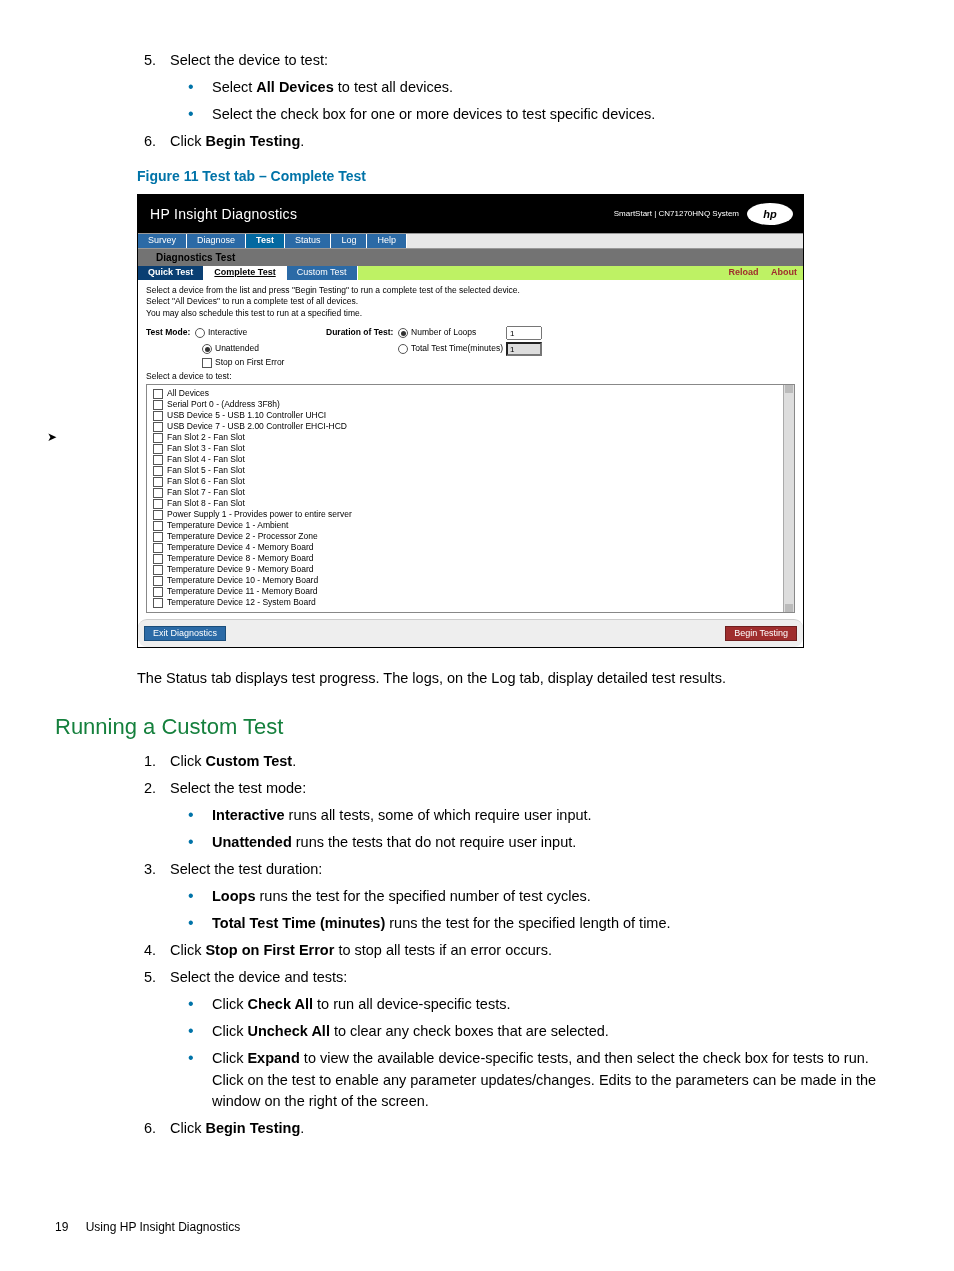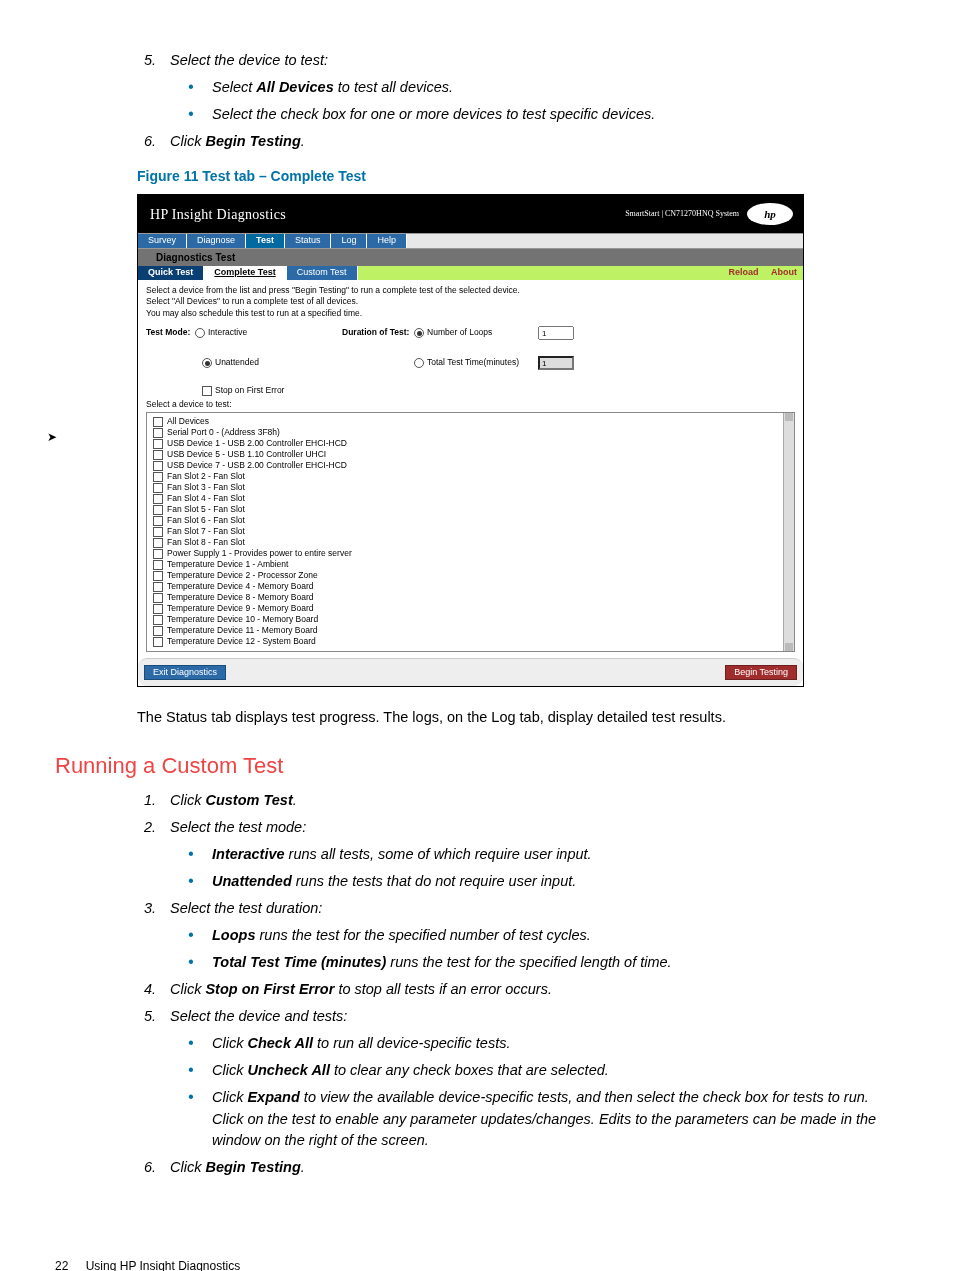--- a/index.html
+++ b/index.html
@@ -13,21 +13,20 @@
     box-sizing: border-box;
   }
   ol.steps {
     list-style: decimal;
     padding-left: 105px;
     margin: 0 0 6px 0;
   }
   ol.steps > li {
     padding-left: 10px;
     margin: 0 0 6px 0;
-    font-style: italic;
   }
   ol.steps > li::marker {
     font-size: 14.5px;
   }
   ul.bullets {
     list-style: none;
     padding-left: 42px;
     margin: 6px 0 6px 0;
   }
   ul.bullets > li {
@@ -43,21 +42,21 @@
     font-size: 16px;
     line-height: 1.2;
   }
   .figure-caption {
     color: #0073a8;
     font-weight: bold;
     font-size: 14px;
     margin: 14px 0 8px 82px;
   }
   h2.section {
-    color: #ef4444;
+    color: #15803d;
     font-weight: normal;
     font-size: 22px;
     margin: 22px 0 8px 0;
   }
   p.after-fig {
     margin: 20px 0 6px 82px;
     font-size: 14.5px;
   }
   .footer {
     margin-top: 80px;
@@ -74,21 +73,20 @@
     line-height: 1.1;
     color: #000;
   }
   .shot .top {
     background: #000;
     color: #fff;
     display: flex;
     align-items: center;
     justify-content: space-between;
     padding: 8px 10px 8px 12px;
-    font-family: Liberation Serif, serif;
   }
   .shot .top .title { font-size: 14px; font-weight: normal; letter-spacing: .3px; }
   .shot .top .right { display:flex; align-items:center; gap:8px; font-size:8px; }
   .hp-logo {
     width: 46px; height: 22px; border-radius: 50%;
     background: #fff; color:#000;
     display:flex; align-items:center; justify-content:center;
     font-style: italic; font-weight:bold; font-size: 11px;
   }
   .tabs {
@@ -108,21 +106,21 @@
   .subtabs .st {
     padding:2px 10px; border-right:1px solid #fff; color:#fff; background:#2b6aa6;
   }
   .subtabs .st.active { background:#fff; color:#000; text-decoration: underline; font-weight:bold; }
   .subtabs .st.first { background:#0a3f73; font-weight:bold; }
   .subtabs .st.c { background:#2b6aa6; }
   .bar2 .links { padding-right:6px; color:#9f2d2d; font-weight:bold; font-size:9px; }
   .bar2 .links span + span { margin-left:10px; }
   .pbody { padding:4px 8px 6px 8px; background:#fff; }
   .pbody p { margin:2px 0; font-size:8.5px; }
-  .modes { margin-top:8px; font-size:8.5px; display:grid; grid-template-columns: 180px 180px 60px; row-gap:2px; align-items:center;gap:16px;}
+  .modes { margin-top:8px; font-size:8.5px; display:grid; grid-template-columns: 180px 180px 60px; row-gap:2px; align-items:center;}
   .modes .lbl { font-weight:bold; }
   .modes input[type=text]{ width:28px; height:10px; font-size:8px; padding:0 2px; }
   .radio, .chk { display:inline-block; width:8px; height:8px; border:1px solid #555; border-radius:50%; margin-right:3px; vertical-align:middle; position:relative;}
   .radio.on::after{content:"";position:absolute;left:1.5px;top:1.5px;width:5px;height:5px;background:#333;border-radius:50%;}
   .chk{border-radius:0;}
   .sel { margin:4px 0 2px 0; font-size:8.5px;}
   .devbox { border:1px solid #888; padding:3px 3px 3px 6px; position:relative; font-size:8.5px; }
   .devbox .row { margin:1px 0; white-space:nowrap;}
   .devbox .row .chk{ margin-right:4px; }
   .devbox .scroll { position:absolute; right:0; top:0; bottom:0; width:10px; background:#ddd; border-left:1px solid #aaa;}
@@ -201,21 +199,20 @@
       <div><input type="text" style="background: rgb(221, 221, 221);" value="1"></div>
 
       <div style="padding-left:56px;grid-column:1/4;"><span class="chk"></span><span>Stop on First Error</span></div>
     </div>
 
     <div class="sel">Select a device to test:</div>
     <div class="devbox">
       <div id="devrows">
             <div class="row"><span class="chk"></span>All Devices</div>
             <div class="row"><span class="chk"></span>Serial Port 0 - (Address 3F8h)</div>
-            <div class="row"><span class="chk"></span>USB Device 1 - USB 2.00 Controller EHCI-HCD</div>
             <div class="row"><span class="chk"></span>USB Device 5 - USB 1.10 Controller UHCI</div>
             <div class="row"><span class="chk"></span>USB Device 7 - USB 2.00 Controller EHCI-HCD</div>
             <div class="row"><span class="chk"></span>Fan Slot 2 - Fan Slot</div>
             <div class="row"><span class="chk"></span>Fan Slot 3 - Fan Slot</div>
             <div class="row"><span class="chk"></span>Fan Slot 4 - Fan Slot</div>
             <div class="row"><span class="chk"></span>Fan Slot 5 - Fan Slot</div>
             <div class="row"><span class="chk"></span>Fan Slot 6 - Fan Slot</div>
             <div class="row"><span class="chk"></span>Fan Slot 7 - Fan Slot</div>
             <div class="row"><span class="chk"></span>Fan Slot 8 - Fan Slot</div>
             <div class="row"><span class="chk"></span>Power Supply 1 - Provides power to entire server</div>
@@ -270,15 +267,15 @@
       <li><span>Click </span><b>Uncheck All</b><span> to clear any check boxes that are selected.</span></li>
       <li><span>Click </span><b>Expand</b><span> to view the available device-specific tests, and then select the check box for tests to run. Click on the test to enable any parameter updates/changes. Edits to the parameters can be made in the window on the right of the screen.</span></li>
     </ul>
   </li>
   <li>
     <span>Click </span><b>Begin Testing</b><span>.</span>
   </li>
 </ol>
 
 <div class="footer">
-  <span class="pg">22</span>
+  <span class="pg">19</span>
   <span>Using HP Insight Diagnostics</span>
 </div>
 
 </body></html>

